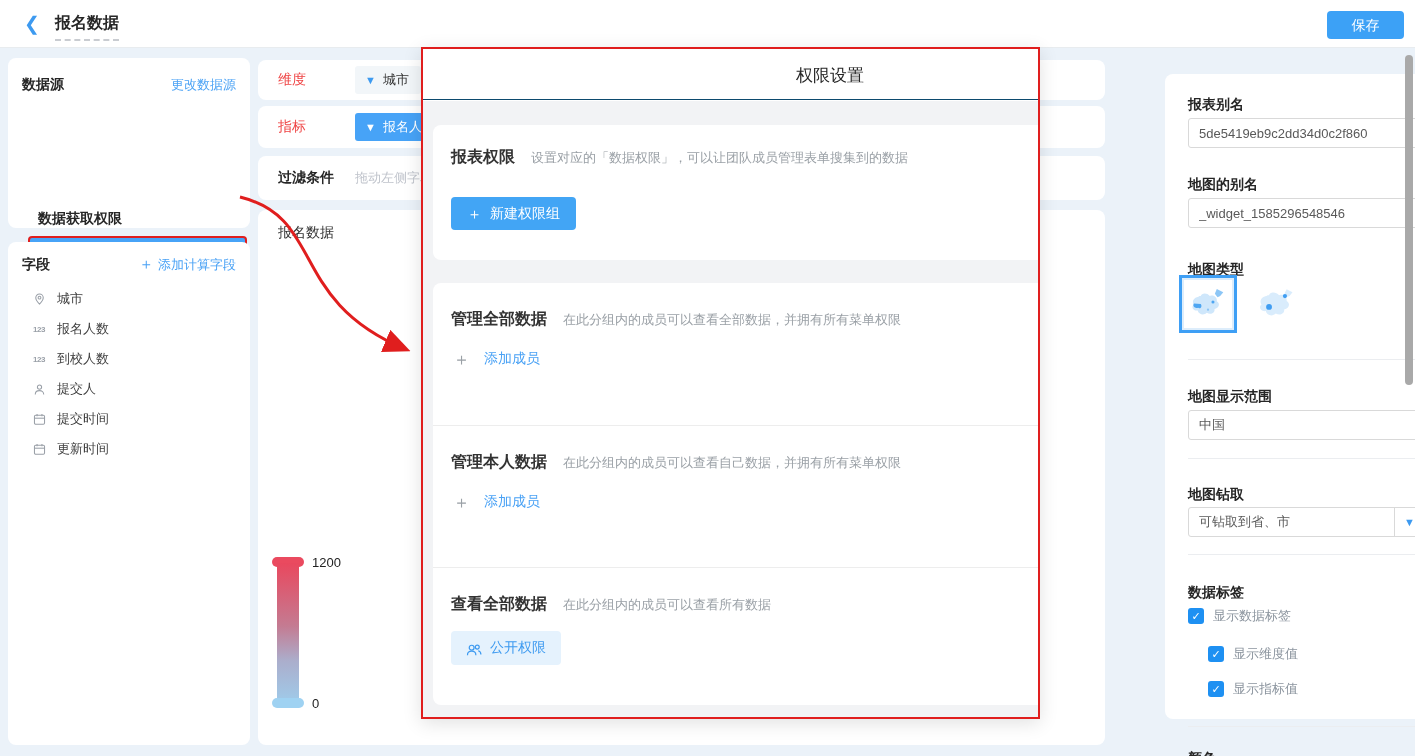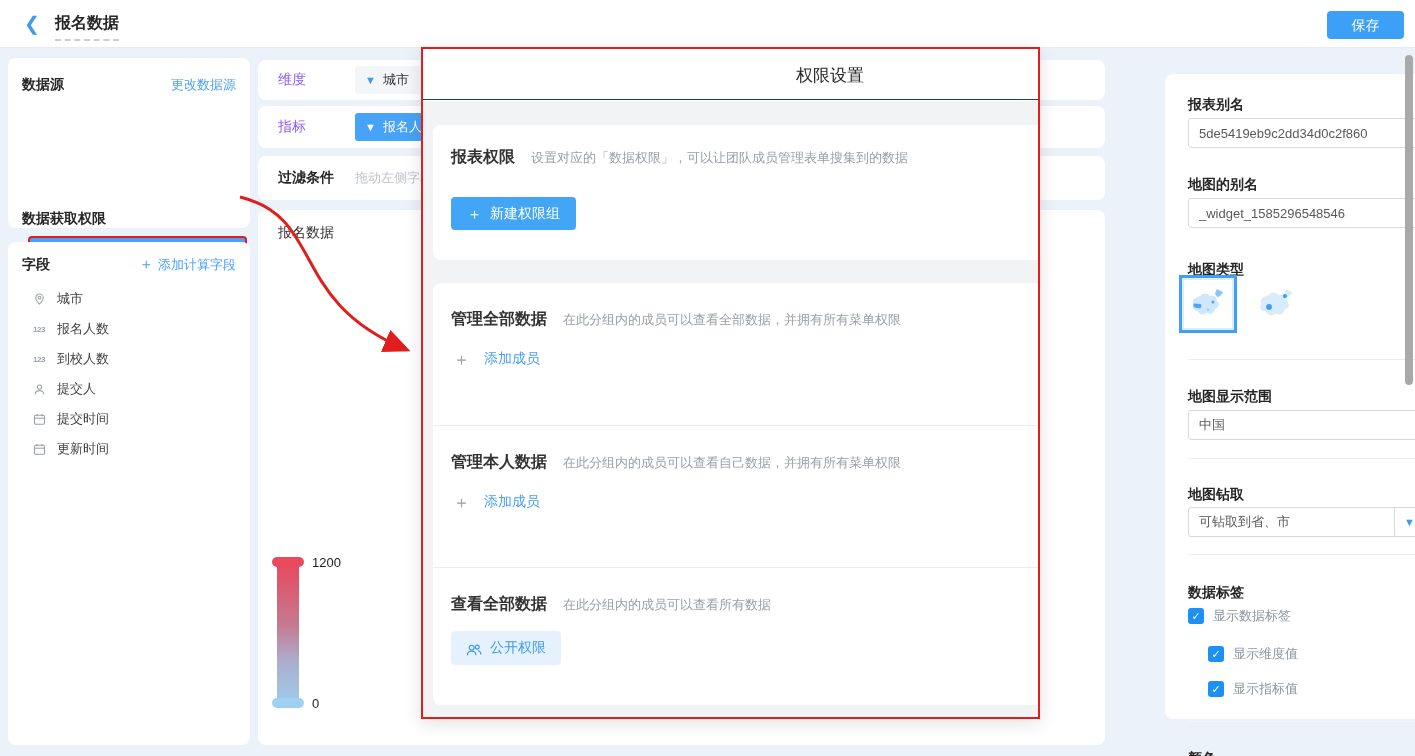--- a/index.html
+++ b/index.html
@@ -23,21 +23,21 @@
   .lp-row { position:absolute; left:14px; right:14px; display:flex; justify-content:space-between; align-items:center; }
   .ds-item { position:absolute; left:14px; top:100px; width:214px; height:32px; background:#f4f6f8; border-radius:4px; display:flex; align-items:center; padding-left:10px; gap:8px; font-size:13px; color:#404040; cursor:pointer; }
   .perm-btn { position:absolute; left:22px; top:180px; width:215px; height:32px; background:#47A3F7; color:#fff; font-size:14px; border:none; border-radius:2px; box-shadow:0 0 0 2px #E01E1E; cursor:pointer; }
   .field-list { position:absolute; left:14px; top:42px; right:10px; }
   .field-item { height:30px; display:flex; align-items:center; gap:9px; padding-left:8px; font-size:13px; color:#404040; cursor:grab; }
   .fi-ico { width:18px; display:flex; justify-content:center; color:#9aa0a8; }
   .num-ico { font-size:8px; color:#9aa0a8; letter-spacing:-0.5px; font-weight:bold; }
 
   
   .mid-row { position:absolute; left:258px; width:847px; background:#fff; border-radius:8px; display:flex; align-items:center; padding-left:20px; z-index:1; }
-  .mid-label { font-size:14px; color:#8b5cf6; width:77px; }
+  .mid-label { font-size:14px; color:#ef4444; width:77px; }
   .tag { display:inline-flex; align-items:center; gap:7px; border-radius:3px; font-size:13px; padding:5px 12px 5px 10px; cursor:pointer; }
   .tag-light { background:#F2F6F9; color:#333; }
   .tag-light .caret { color:#3D9AF0; }
   .tag-blue { background:#47A3F7; color:#fff; }
   .tag-blue .caret { color:#fff; }
   .caret { font-size:11px; }
   .drop-hint { font-size:13px; color:#c0c4cc; }
   .chart-card { left:258px; top:210px; width:847px; height:535px; z-index:1; }
   .chart-title { position:absolute; left:20px; top:14px; font-size:14px; color:#333; }
   .legend-cap-top { position:absolute; left:14px; top:347px; width:32px; height:10px; border-radius:5px; background:#EA4A5F; }
@@ -93,21 +93,21 @@
   <span class="back-btn">❮</span>
   <span class="page-title">报名数据</span>
   <button class="save-btn">保存</button>
 </div>
 
 <div class="card lp-a">
   <div class="lp-row" style="top:18px;">
     <span class="h-label">数据源</span>
     <span class="link">更改数据源</span>
   </div>
-  <div class="h-label" style="position:absolute;left:14px;top:152px;">数据获取权限</div>
+  <div class="h-label" style="position:absolute;left:30px;top:152px;">数据获取权限</div>
   <button class="perm-btn">报表权限</button>
 </div>
 
 <div class="card lp-b">
   <div class="lp-row" style="top:14px;">
     <span class="h-label">字段</span>
     <span class="link"><span class="plus-w" style="color:#4AA2F5;">＋ </span><span>添加计算字段</span></span>
   </div>
   <div class="field-list">
     <div class="field-item">

